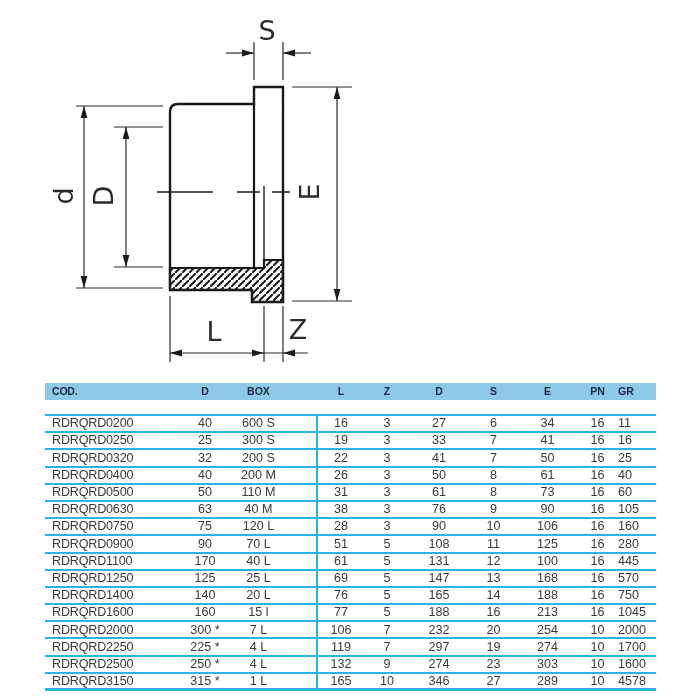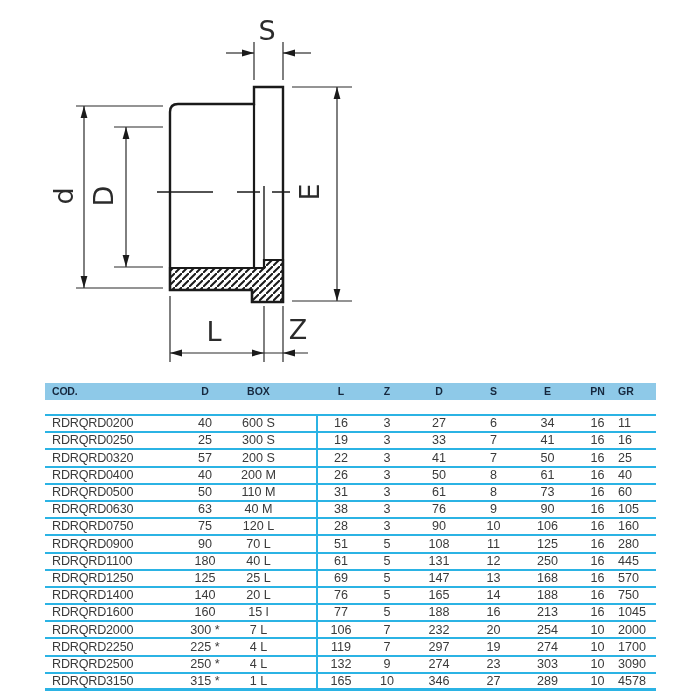--- a/index.html
+++ b/index.html
@@ -137,21 +137,21 @@
     <div class="cell c3">19</div>
     <div class="cell c4">3</div>
     <div class="cell c5">33</div>
     <div class="cell c6">7</div>
     <div class="cell c7">41</div>
     <div class="cell c8">16</div>
     <div class="cell c9">16</div>
   </div>
         <div class="trow">
     <div class="cell c0">RDRQRD0320</div>
-    <div class="cell c1">57</div>
+    <div class="cell c1">32</div>
     <div class="cell c2">200 S</div>
     <div class="cell c3">22</div>
     <div class="cell c4">3</div>
     <div class="cell c5">41</div>
     <div class="cell c6">7</div>
     <div class="cell c7">50</div>
     <div class="cell c8">16</div>
     <div class="cell c9">25</div>
   </div>
         <div class="trow">
@@ -209,27 +209,27 @@
     <div class="cell c3">51</div>
     <div class="cell c4">5</div>
     <div class="cell c5">108</div>
     <div class="cell c6">11</div>
     <div class="cell c7">125</div>
     <div class="cell c8">16</div>
     <div class="cell c9">280</div>
   </div>
         <div class="trow">
     <div class="cell c0">RDRQRD1100</div>
-    <div class="cell c1">180</div>
+    <div class="cell c1">170</div>
     <div class="cell c2">40 L</div>
     <div class="cell c3">61</div>
     <div class="cell c4">5</div>
     <div class="cell c5">131</div>
     <div class="cell c6">12</div>
-    <div class="cell c7">250</div>
+    <div class="cell c7">100</div>
     <div class="cell c8">16</div>
     <div class="cell c9">445</div>
   </div>
         <div class="trow">
     <div class="cell c0">RDRQRD1250</div>
     <div class="cell c1">125</div>
     <div class="cell c2">25 L</div>
     <div class="cell c3">69</div>
     <div class="cell c4">5</div>
     <div class="cell c5">147</div>
@@ -289,21 +289,21 @@
         <div class="trow">
     <div class="cell c0">RDRQRD2500</div>
     <div class="cell c1">250 *</div>
     <div class="cell c2">4 L</div>
     <div class="cell c3">132</div>
     <div class="cell c4">9</div>
     <div class="cell c5">274</div>
     <div class="cell c6">23</div>
     <div class="cell c7">303</div>
     <div class="cell c8">10</div>
-    <div class="cell c9">3090</div>
+    <div class="cell c9">1600</div>
   </div>
         <div class="trow">
     <div class="cell c0">RDRQRD3150</div>
     <div class="cell c1">315 *</div>
     <div class="cell c2">1 L</div>
     <div class="cell c3">165</div>
     <div class="cell c4">10</div>
     <div class="cell c5">346</div>
     <div class="cell c6">27</div>
     <div class="cell c7">289</div>

